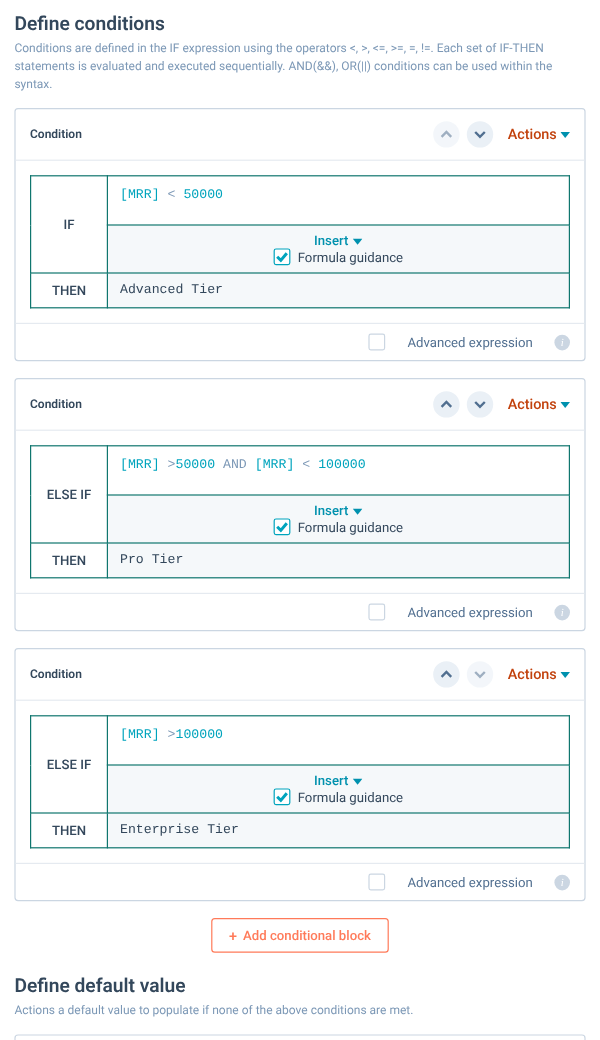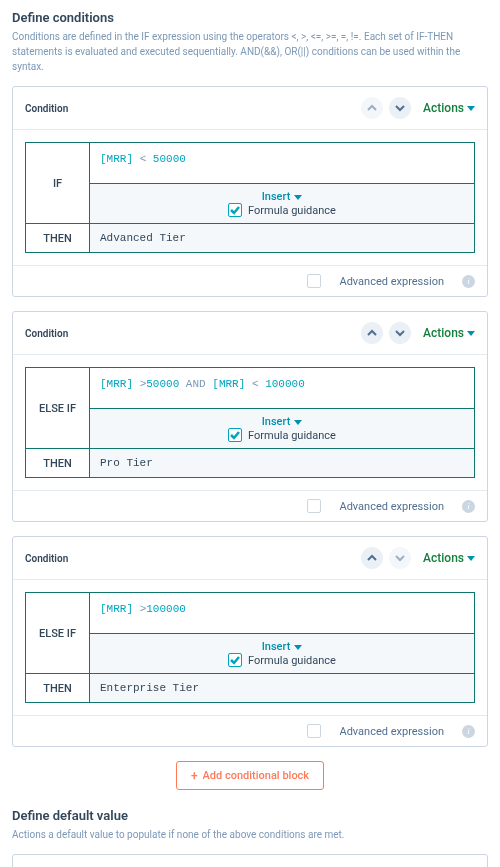--- a/index.html
+++ b/index.html
@@ -5,21 +5,21 @@
   * { box-sizing: border-box; margin: 0; padding: 0; }
   body {
     font-family: -apple-system, BlinkMacSystemFont, "Segoe UI", Roboto, Helvetica, Arial, sans-serif;
     font-size: 12px;
     color: #33475b;
     background: #fff;
     width: 500px;
     padding: 10px 12px;
   }
   .section-title {
-    font-size: 13px;
+    font-size: 16px;
     font-weight: 600;
     color: #33475b;
     margin-bottom: 4px;
   }
   .section-desc {
     font-size: 10px;
     color: #7c98b6;
     line-height: 1.5;
     margin-bottom: 12px;
   }
@@ -53,21 +53,21 @@
     display: flex;
     align-items: center;
     justify-content: center;
     cursor: pointer;
   }
   .circle-btn.disabled {
     opacity: 0.55;
   }
   .circle-btn svg { width: 10px; height: 10px; stroke: #516f90; fill: none; stroke-width: 2; }
   .actions-link {
-    color: #15803d;
+    color: #c2410c;
     font-size: 12px;
     font-weight: 500;
     cursor: pointer;
     display: flex;
     align-items: center;
     gap: 3px;
     margin-left: 6px;
   }
   .actions-link svg { width: 8px; height: 8px; fill: #0091ae; }
 

